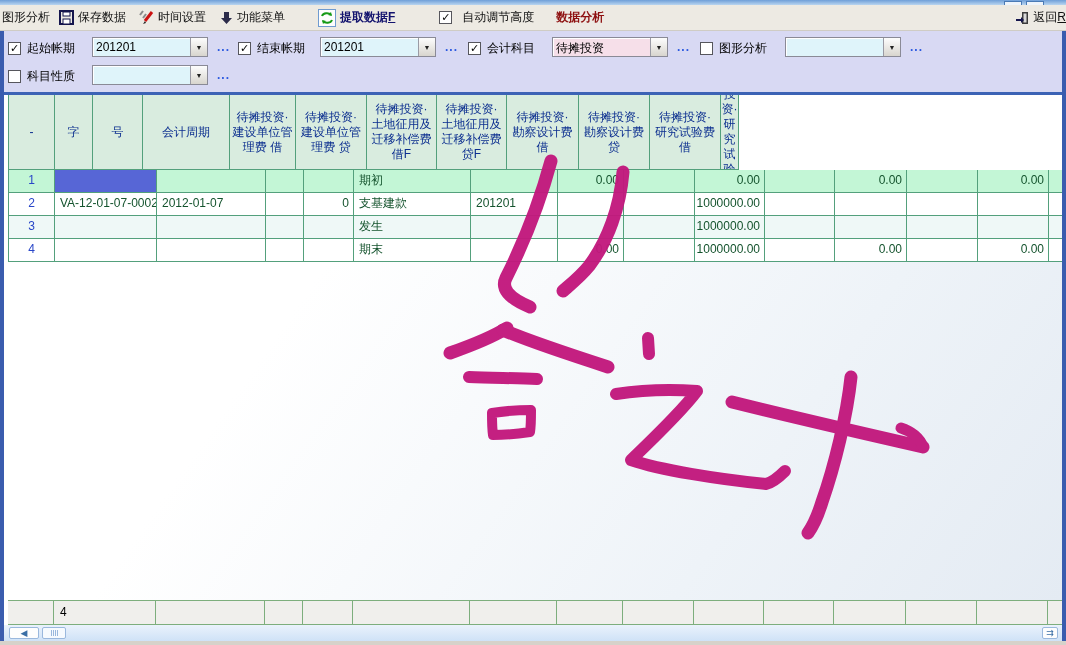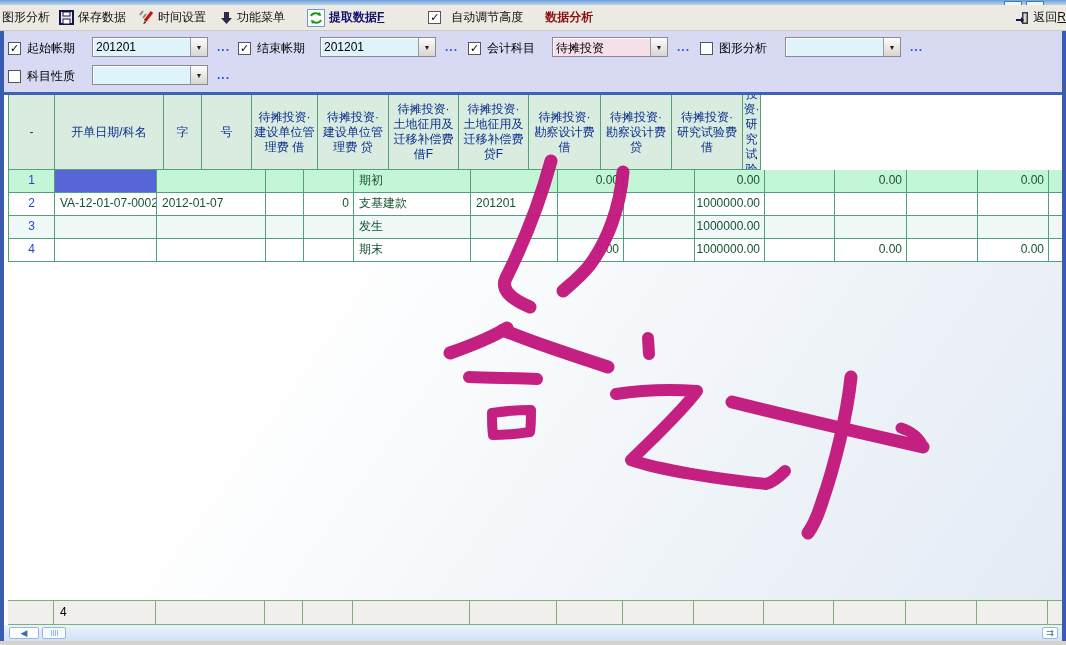--- a/index.html
+++ b/index.html
@@ -114,21 +114,21 @@
       <span>时间设置</span>
     </span>
     <span class="tb-item" style="margin-left:14px">
       <span class="icon">
         <svg width="13" height="14" viewBox="0 0 13 14">
             <path d="M4 1 H9 V7 H12 L6.5 13 L1 7 H4 Z" fill="#2c2c4a"></path>
           </svg>
       </span>
       <span>功能菜单</span>
     </span>
-    <span class="tb-item" style="margin-left:22px">
+    <span class="tb-item" style="margin-left:33px">
       <span class="icon">
         <svg width="18" height="18" viewBox="0 0 18 18">
             <rect x="0.5" y="0.5" width="17" height="17" fill="#fdfdfd" stroke="#6f9bd0"></rect>
             <path d="M4 7 A5 4 0 0 1 13 6" fill="none" stroke="#169a16" stroke-width="2"></path>
             <path d="M13 3 L14 7 L10 6 Z" fill="#169a16"></path>
             <path d="M14 11 A5 4 0 0 1 5 12" fill="none" stroke="#169a16" stroke-width="2"></path>
             <path d="M5 15 L4 11 L8 12 Z" fill="#169a16"></path>
           </svg>
       </span>
       <span class="tb-extract"><span>提取数据</span><u>F</u></span>
@@ -211,23 +211,23 @@
     </div>
   </div>
 
   <div class="blueline"></div>
   <div class="frame-left"></div>
   <div class="frame-right"></div>
 
   <div class="grid" id="grid">
       <div class="ghrow">
         <div class="ghcell" style="width:46px">-</div>
-        <div class="ghcell" style="width:109px">开单日期/科名</div>
         <div class="ghcell" style="width:38px">字</div>
         <div class="ghcell" style="width:50px">号</div>
+        <div class="ghcell" style="width:87px">会计周期</div>
         <div class="ghcell" style="width:66px">待摊投资·
 建设单位管
 理费 借</div>
         <div class="ghcell" style="width:71px">待摊投资·
 建设单位管
 理费 贷</div>
         <div class="ghcell" style="width:70px">待摊投资·
 土地征用及
 迁移补偿费
 借F</div>

